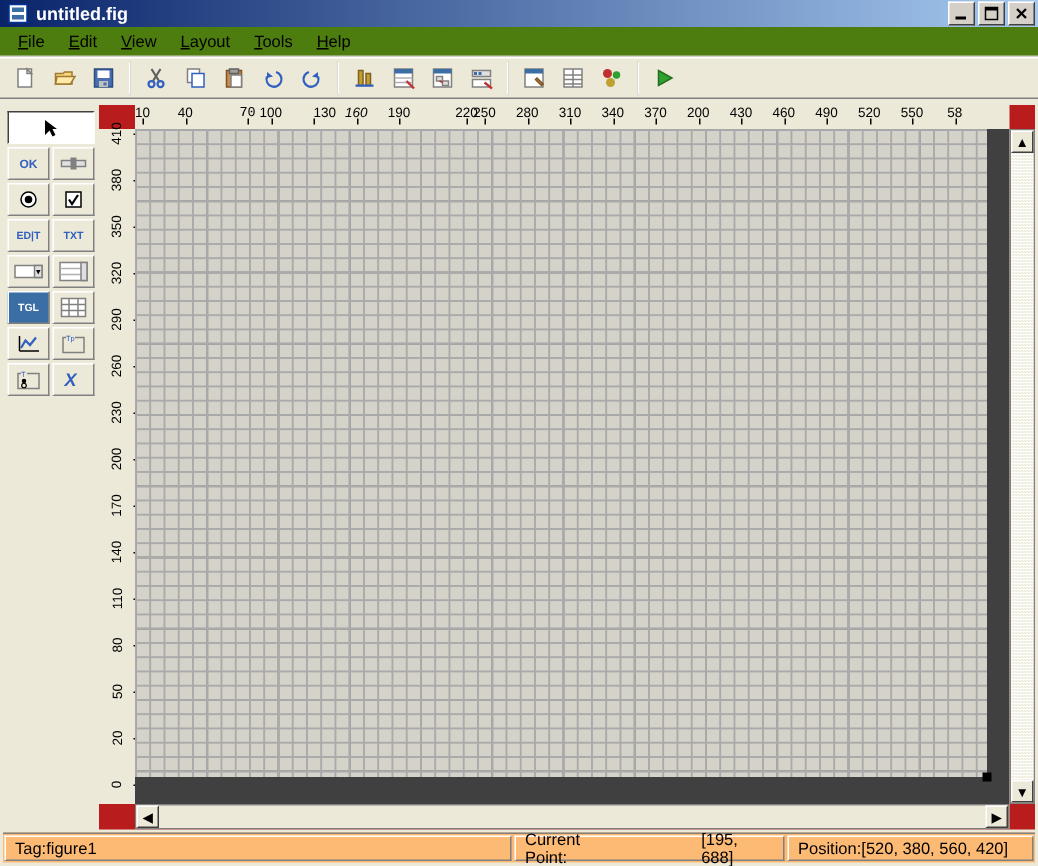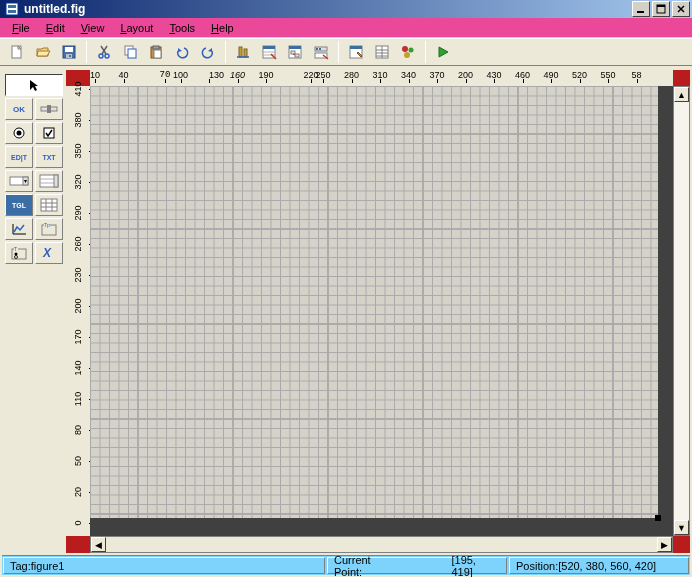--- a/index.html
+++ b/index.html
@@ -8,21 +8,21 @@
 
   
   .titlebar { height: 18px; background: linear-gradient(to right, #0a246a, #a6caf0); display: flex; align-items: center; color: #fff; padding-left: 4px; }
   .titlebar .appicon { width: 16px; height: 16px; margin-right: 4px; display:flex; align-items:center; justify-content:center; }
   .titlebar .title { flex: 1; font-weight: bold; font-size: 12px; }
   .winbtns { display: flex; padding-right: 2px; }
   .winbtn { width: 18px; height: 16px; margin-left: 2px; background: #d4d0c8; border: 1px solid #fff; border-right-color:#404040; border-bottom-color:#404040; display:flex; align-items:center; justify-content:center; font-family: "Segoe UI Symbol", Arial; font-size:10px; color:#000; cursor:default;}
   .winbtn svg { display:block; }
 
   
-  .menubar { height: 20px; background: #ec4899; display:flex; align-items:center; padding-left:4px; border-bottom:1px solid #d4d0c8; }
+  .menubar { height: 20px; background: #4d7c0f; display:flex; align-items:center; padding-left:4px; border-bottom:1px solid #d4d0c8; }
   .menuitem { padding: 2px 8px; cursor:default; }
   .menuitem u { text-decoration: underline; }
 
   
   .toolbar { height: 28px; background: #ece9d8; display:flex; align-items:center; padding: 0 4px; border-top:1px solid #fff; border-bottom:1px solid #808080;}
   .tbtn { width: 24px; height: 24px; display:flex; align-items:center; justify-content:center; cursor:default; margin:0 1px; }
   .tsep { width:1px; height:22px; background:#808080; margin:0 4px; border-right:1px solid #fff;}
 
   
   .mainarea { position:absolute; top:70px; left:2px; right:2px; bottom:24px; background:#ece9d8; display:flex; }
@@ -53,25 +53,25 @@
     background-size: 9.5px 9.5px, 9.5px 9.5px, 47.5px 47.5px, 47.5px 47.5px;
   }
   .resize-handle { position:absolute; width:6px; height:6px; background:#000; right:12px; bottom:15px;}
 
   .hscroll { position:absolute; left:24px; right:17px; bottom:0; height:17px; background:#ece9d8; border:1px solid #808080; display:flex; align-items:center;}
   .vscroll { position:absolute; top:16px; right:0; width:17px; bottom:17px; background:#ece9d8; border:1px solid #808080; display:flex; flex-direction:column;}
   .scrollbtn { width:15px; height:15px; background:#ece9d8; border:1px solid #fff; border-right-color:#404040; border-bottom-color:#404040; display:flex; align-items:center; justify-content:center; font-size:9px;}
   .scrolltrack { flex:1; background: repeating-conic-gradient(#ece9d8 0% 25%, #fff 0% 50%) 50% / 2px 2px; }
 
   
-  .statusbar { position:absolute; left:2px; right:2px; bottom:2px; height:20px; background:#7dd3fc; display:flex; border-top:1px solid #808080;}
+  .statusbar { position:absolute; left:2px; right:2px; bottom:2px; height:20px; background:#fdba74; display:flex; border-top:1px solid #808080;}
   .statuscell { border:1px solid #808080; border-top-color:#fff; border-left-color:#fff; padding:2px 6px; display:flex; align-items:center; margin:1px;}
   .statuscell.c1 { flex: 1; }
   .statuscell.c2 { width: 180px; gap: 22px; }
-  .statuscell.c3 { width: 180px; }
+  .statuscell.c3 { width: 164px; }
 </style>
 </head>
 <body>
 
 <div class="titlebar">
   <div class="appicon">
     <svg width="14" height="14">
         <rect x="1" y="1" width="12" height="12" fill="#fff" stroke="#003399"></rect>
         <rect x="3" y="3" width="8" height="3" fill="#3a6ea5"></rect>
         <rect x="3" y="8" width="8" height="3" fill="#3a6ea5"></rect>
@@ -386,19 +386,19 @@
     </div>
   </div>
 </div>
 
 <div class="statusbar">
   <div class="statuscell c1">
     <span>Tag: </span>
       <span>figure1</span>
   </div>
   <div class="statuscell c2">
-    <span>Current Point: </span>&nbsp;&nbsp;<span>[195, 419]</span>
+    <span>Current Point: </span>&nbsp;&nbsp;<span>[195, 688]</span>
   </div>
   <div class="statuscell c3">
     <span>Position: </span>
       <span>[520, 380, 560, 420]</span>
   </div>
 </div>
 
 </body></html>

